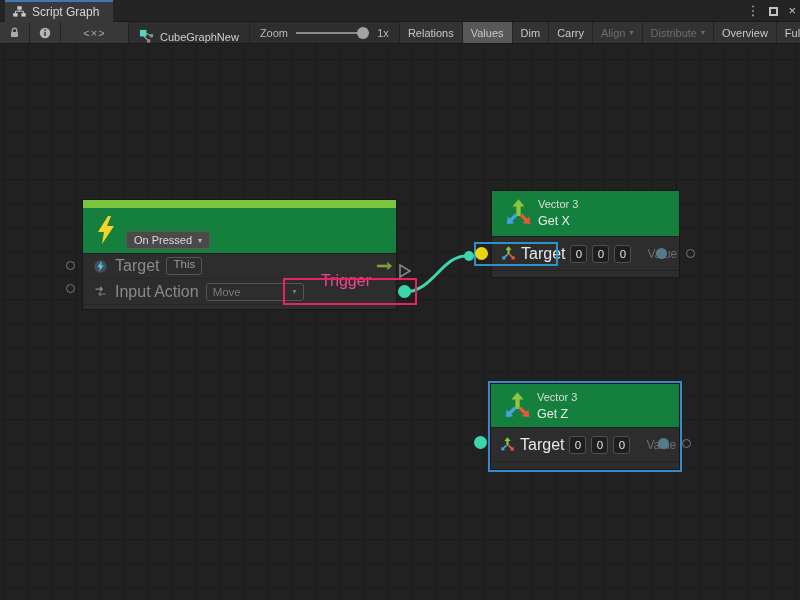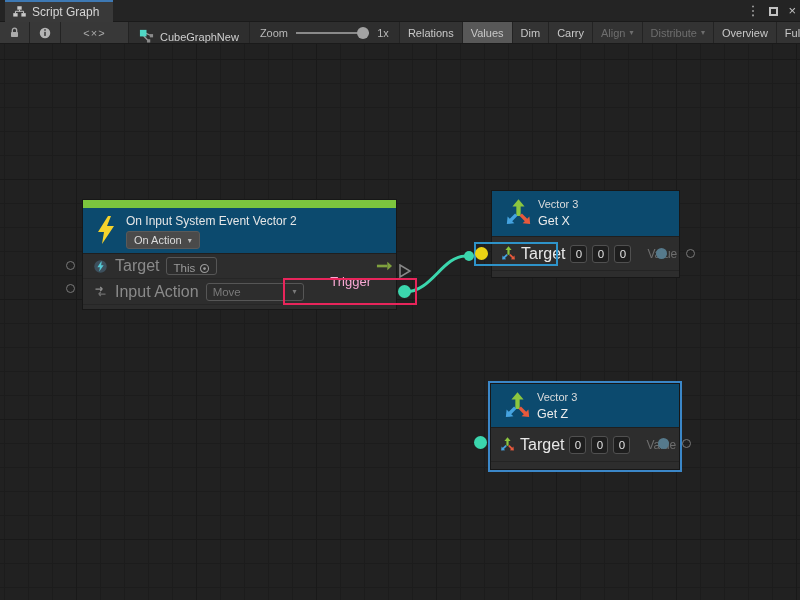--- a/index.html
+++ b/index.html
@@ -38,40 +38,40 @@
   .canvas { position:absolute; left:0; top:44px; width:800px; height:556px; background-color:#212121;
     background-image:
       linear-gradient(90deg,#191919 1px, transparent 1px),
       linear-gradient(#191919 1px, transparent 1px),
       linear-gradient(90deg,#1c1c1c 1px, transparent 1px),
       linear-gradient(#1c1c1c 1px, transparent 1px);
     background-size:120px 100%, 100% 120px, 24px 100%, 100% 24px;
     background-position:76px 0, 0 15px, 4px 0, 0 15px; }
 
   .node { position:absolute; background:#2d2d2d; border:1px solid #171717; z-index:2; }
-  .node-header { background:#0c4a6e; border-bottom:1px solid #1f1f1f; }
+  .node-header { background:#15803d; border-bottom:1px solid #1f1f1f; }
   .gbar { height:8px; background:#7cc53e; }
 
   
   .ev-node { left:82px; top:155px; width:315px; height:111px; }
   .ev-header { position:relative; height:46px; }
   .ev-bolt { position:absolute; left:12px; top:7px; }
   .ev-title { position:absolute; left:43px; top:6px; font-size:12px; color:#e6e6e6; white-space:nowrap; }
   .ev-dd { position:absolute; left:43px; top:23px; height:18px; background:#4a4a4a; border:1px solid #5a5a5a;
     border-radius:3px; display:flex; align-items:center; gap:6px; padding:0 7px; color:#dcdcdc; font-size:11px; }
   .ev-dd .caret { font-size:8px; color:#bbb; }
   .ev-row { position:relative; height:25px; display:flex; align-items:center; gap:7px; padding-left:10px; }
   .row-label { color:#8a8a8a; font-size:16px; white-space:nowrap; }
-  .this-box { height:18px; border:1px solid #565656; border-radius:3px; display:flex; align-items:flex-end;
-    gap:4px; padding:0 6px; color:#9a9a9a; font-size:11.5px; }
+  .this-box { height:18px; border:1px solid #565656; border-radius:3px; display:flex; align-items:flex-start;
+    gap:4px; padding:0 6px; color:#9a9a9a; font-size:11.5px;flex-direction:column; }
   .move-dd { width:98px; height:18px; border:1px solid #565656; border-radius:3px; display:flex;
     align-items:center; padding:0 6px; color:#7a7a7a; font-size:11.5px; }
   .move-dd .caret { margin-left:auto; font-size:8px; color:#7a7a7a; }
   .ev-right { position:absolute; right:3px; top:0; height:100%; display:flex; align-items:center; gap:5px; }
-  .trigger-label { color:#f9a8d4; font-size:13px;margin-top:30px; }
+  .trigger-label { color:#ec4899; font-size:16px;margin-top:30px; }
   .v2-label { color:#efefef; font-size:12px; white-space:nowrap; }
   .ev-bottom { height:7px; border-top:1px solid #262626; }
 
   
   .v3-header { position:relative; height:46px; }
   .v3-icon { position:absolute; left:13px; top:7px; }
   .v3-type { position:absolute; left:46px; top:7px; font-size:11px; color:#dcdcdc; }
   .v3-name { position:absolute; left:46px; top:23px; font-size:12.5px; color:#ececec; }
   .v3-row { height:33px; display:flex; align-items:center; gap:5px; padding-left:9px; }
   .v3-row .row-label { color:#e8e8e8; }
@@ -184,23 +184,22 @@
     <svg class="wires">
       <path d="M405 248 C 432 248, 442 212, 466 212" stroke="#3bd6ad" stroke-width="3" fill="none" stroke-linecap="round"></path>
     </svg>
 
     <div class="node ev-node">
       <div class="gbar"></div>
       <div class="node-header ev-header">
         <svg class="ev-bolt" width="22" height="30" viewBox="0 0 22 30">
           <polygon points="13,1 3,17 9,17 7,29 19,11 12,11 16,1" fill="#f6d32b"></polygon>
         </svg>
-        <div class="ev-title">On Input System Event Vector 2</div>
         <div class="ev-dd">
-          <span>On Action</span>
+          <span>On Pressed</span>
           <span class="caret">▾</span>
         </div>
       </div>
       <div class="ev-row" style="border-bottom:1px solid #262626">
         <svg width="15" height="15" viewBox="0 0 24 24">
           <circle cx="12" cy="12" r="10" fill="#3d4f5c"></circle>
           <polygon points="13,4 7,13 11,13 10,20 17,10 13,10 14,4" fill="#54c8d4"></polygon>
         </svg>
         <span class="row-label">Target</span>
         <span class="this-box">

